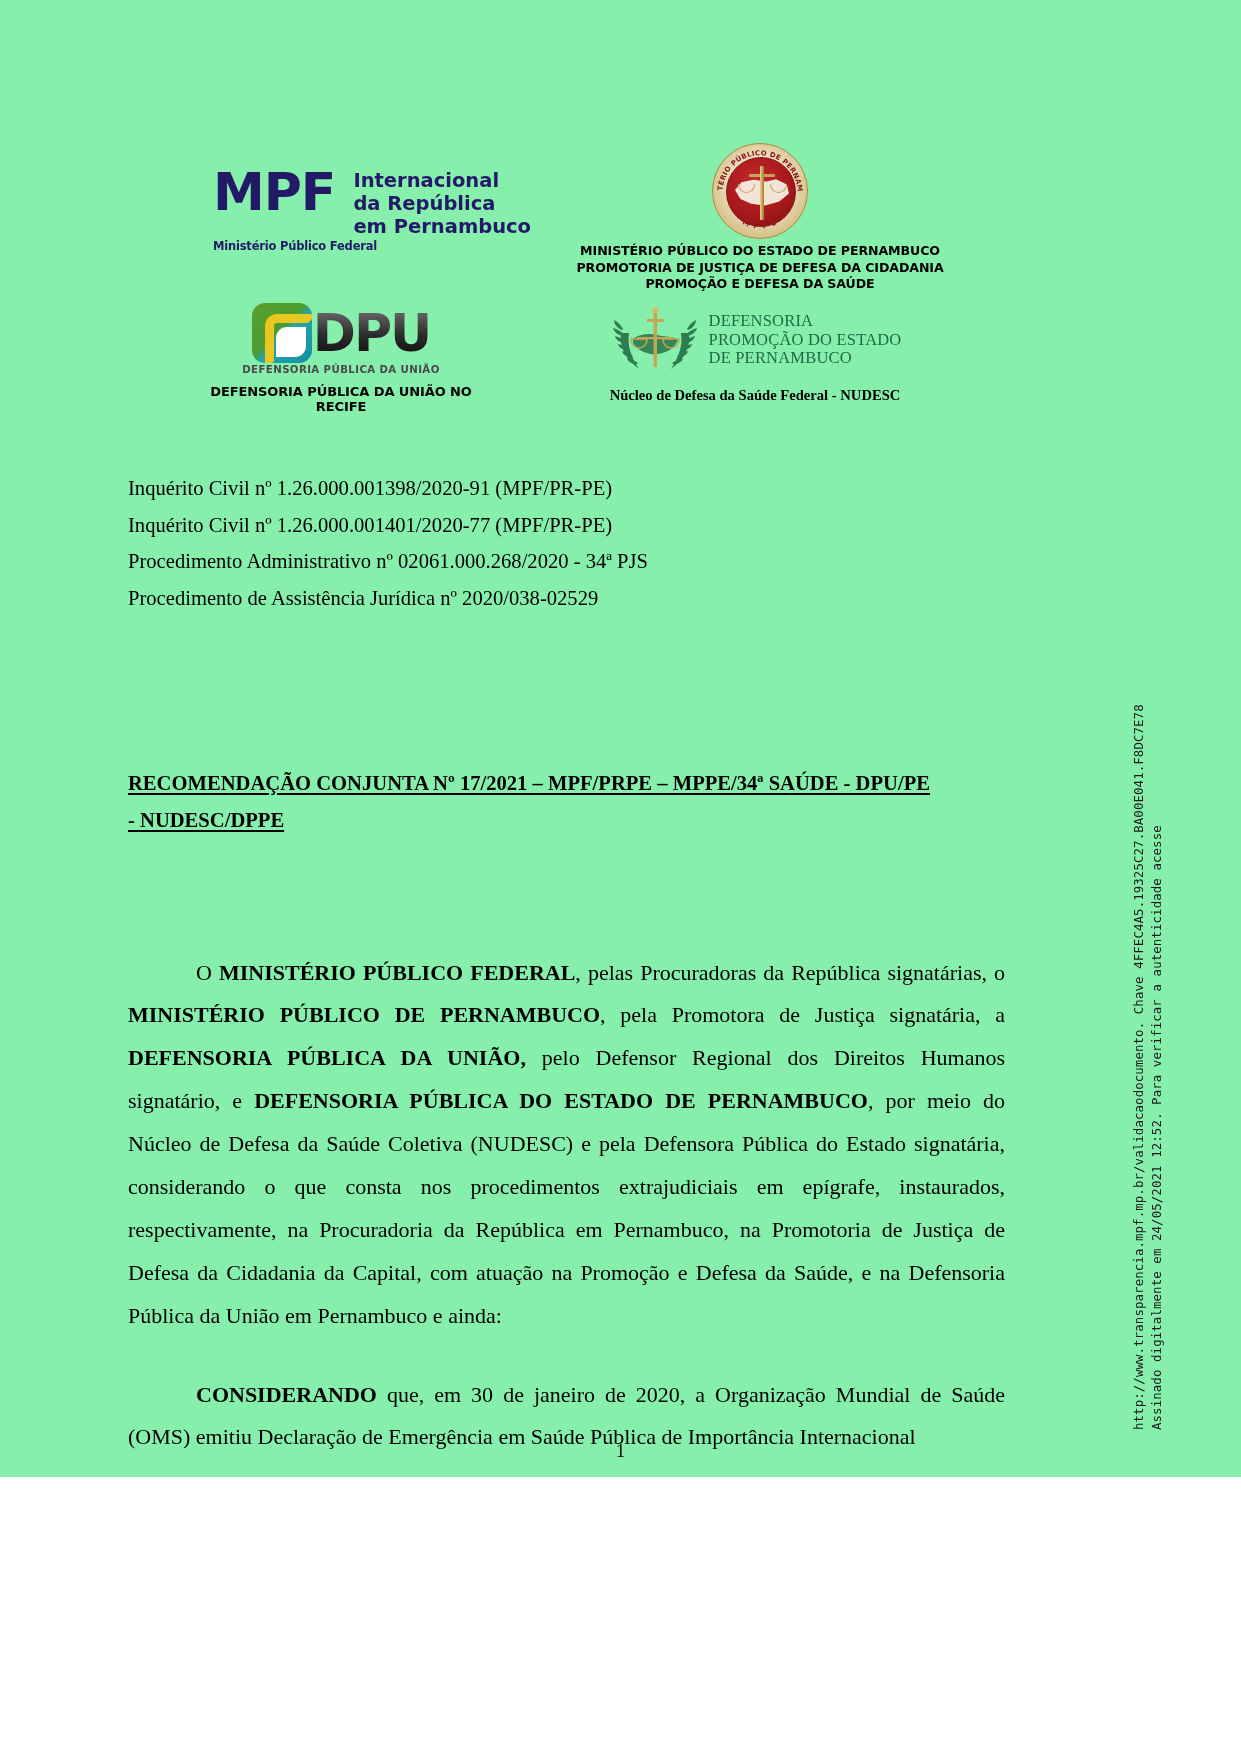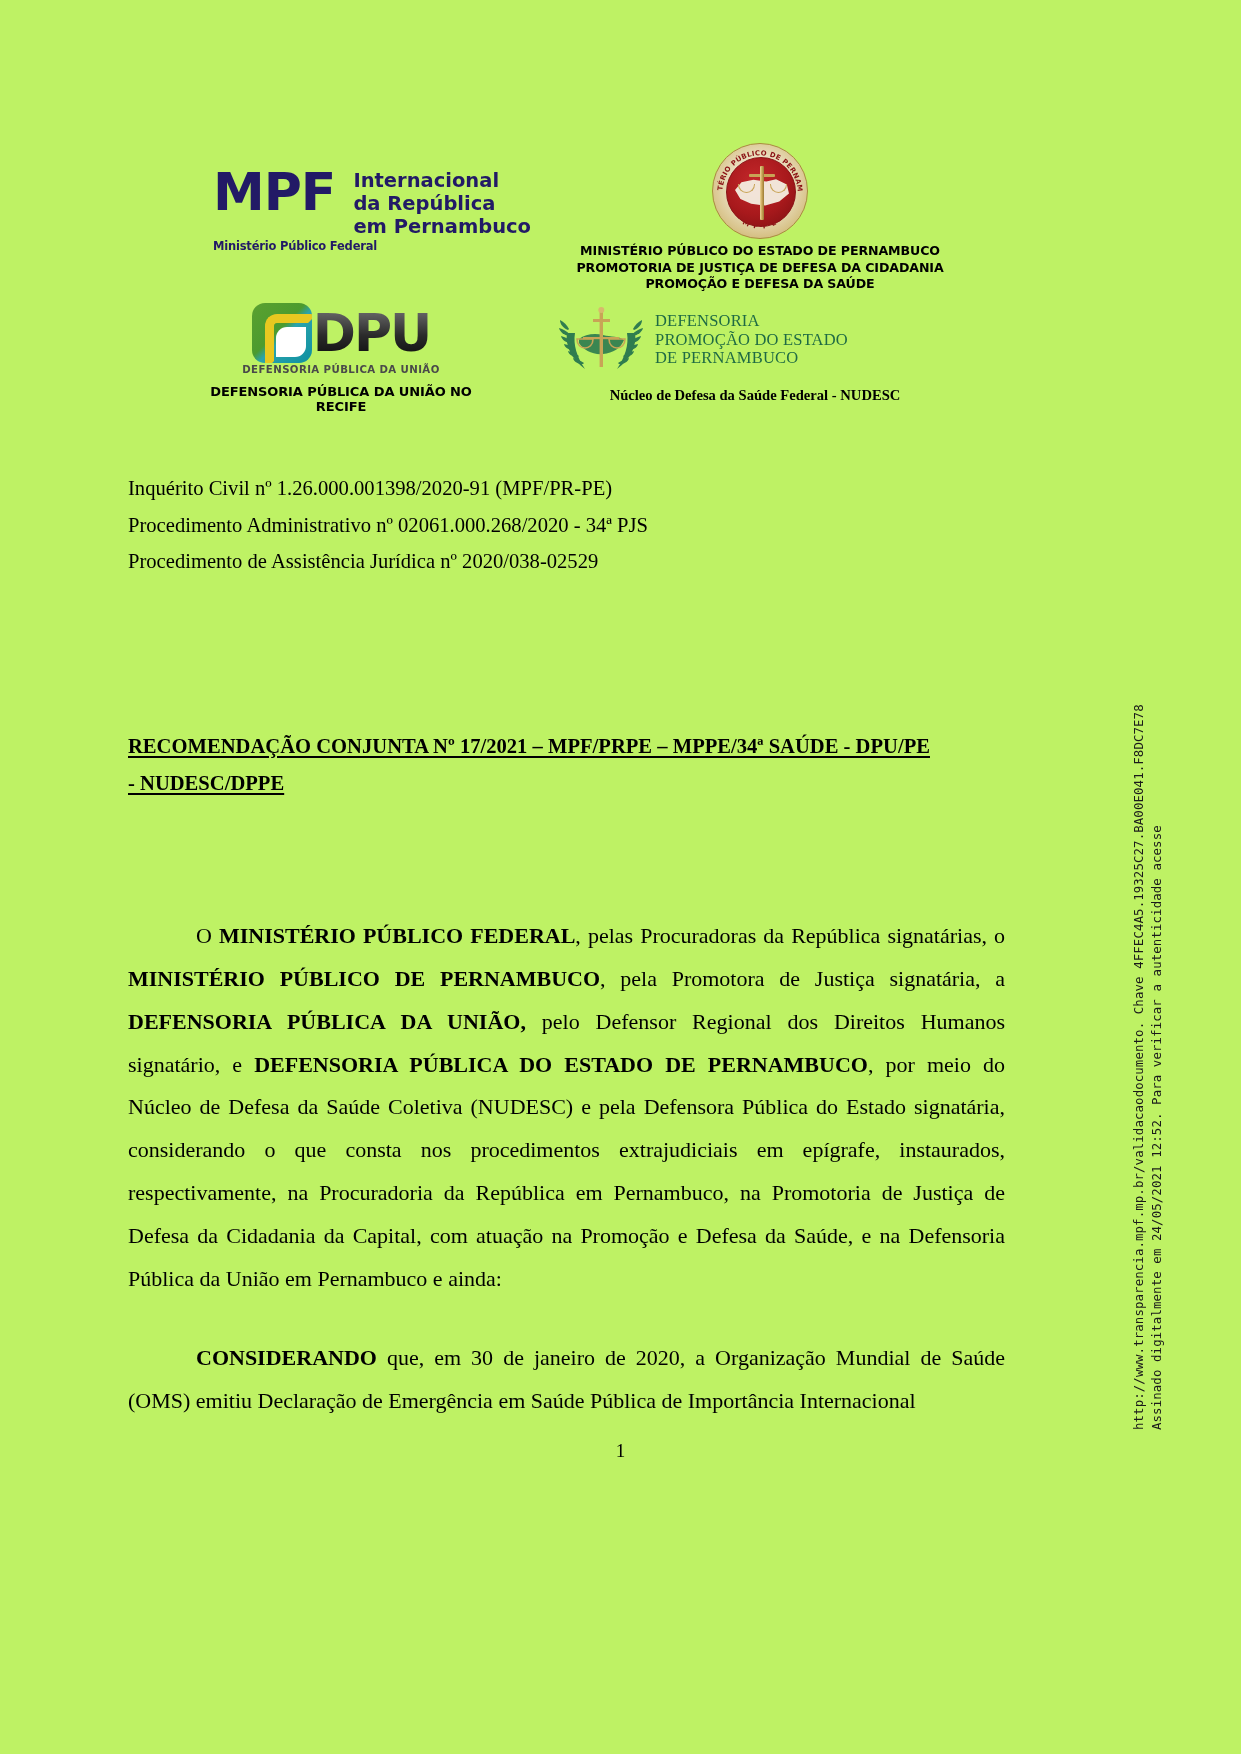--- a/index.html
+++ b/index.html
@@ -10,22 +10,22 @@
     background: #ffffff;
     font-family: "Liberation Serif", serif;
     color: #000000;
     position: relative;
     overflow: hidden;
   }
 
   .page {
     position: relative;
     width: 1241px;
-    height: 1754px;
-    background: #bef264;
+    height: 1477px;
+    background: #86efac;
     text-decoration: underline;
   }
 
   
   .header {
     position: absolute;
     top: 0;
     left: 0;
     width: 1050px;
     height: 430px;
@@ -220,20 +220,21 @@
   .dppe-block {
     position: absolute;
     left: 555px;
     top: 303px;
     width: 400px;
     text-align: center;
   }
   .dppe-row {
     display: flex;
     align-items: center;
+    justify-content: center;
     gap: 8px;
   }
   .dppe-emblem {
     width: 92px; height: 74px;
     position: relative;
     flex: 0 0 auto;
   }
   .dppe-emblem svg { width: 100%; height: 100%; display: block; }
   .dppe-text {
     font-family: "Liberation Serif", serif;
@@ -429,20 +430,21 @@
         </div>
       </div>
       <div class="nudesc-cap">Núcleo de Defesa da Saúde Federal - NUDESC</div>
     </div>
   </div>
 
   <div class="doc-body">
 
     <div class="case-list">
       <div>Inquérito Civil nº 1.26.000.001398/2020-91 (MPF/PR-PE)</div>
+      <div>Inquérito Civil nº 1.26.000.001401/2020-77 (MPF/PR-PE)</div>
       <div>Procedimento Administrativo nº 02061.000.268/2020 - 34ª PJS</div>
       <div>Procedimento de Assistência Jurídica nº 2020/038-02529</div>
     </div>
 
     <div class="doc-title">
       <span class="l1">RECOMENDAÇÃO CONJUNTA Nº 17/2021 – MPF/PRPE – MPPE/34ª SAÚDE - DPU/PE</span>
       <span class="l2">- NUDESC/DPPE</span>
     </div>
 
     <p class="para first">

